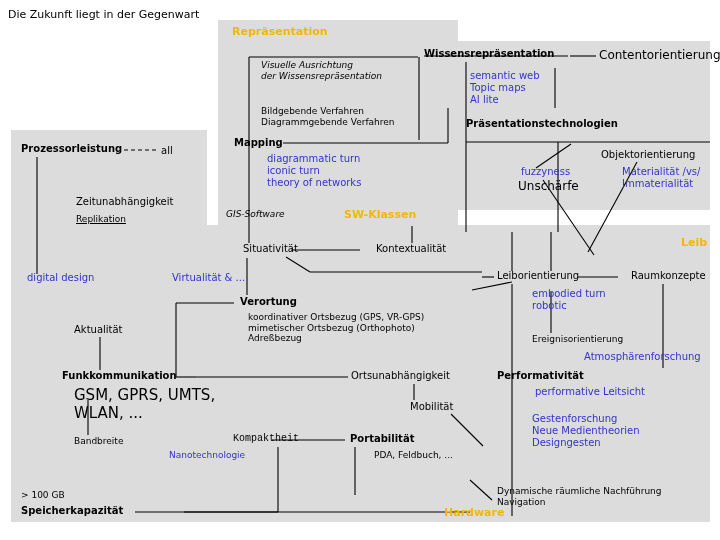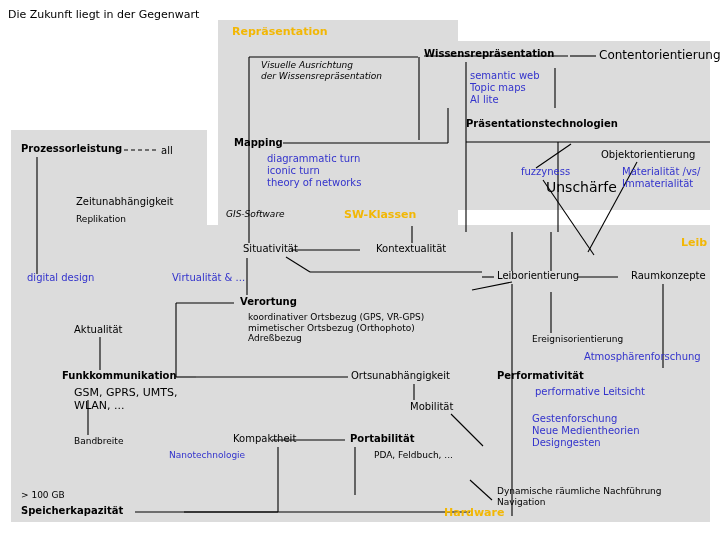--- a/index.html
+++ b/index.html
@@ -98,77 +98,81 @@
 
   <div class="lbl" style="left:8px;top:9px;font-size:11px;">Die Zukunft liegt in der Gegenwart</div>
 
   <div class="lbl gold" style="left:232px;top:26px;font-size:11px;">Repräsentation</div>
   <div class="lbl gold" style="left:344px;top:209px;font-size:11px;">SW-Klassen</div>
   <div class="lbl gold" style="left:681px;top:237px;font-size:11px;">Leib</div>
   <div class="lbl gold" style="left:396px;top:507px;font-size:11px;margin-left:48px;">Hardware</div>
 
   <div class="lbl ital" style="left:261px;top:60px;font-size:9px;">Visuelle Ausrichtung
 der Wissensrepräsentation</div>
+  <div class="lbl" style="left:261px;top:106px;font-size:9px;">Bildgebende Verfahren
+Diagrammgebende Verfahren</div>
 
   <div class="lbl bold" style="left:424px;top:48px;font-size:10px;">Wissensrepräsentation</div>
   <div class="lbl" style="left:599px;top:48px;font-size:12px;">Contentorientierung</div>
   <div class="lbl blue" style="left:470px;top:70px;font-size:10px;">semantic web
 Topic maps
 AI lite</div>
   <div class="lbl bold" style="left:466px;top:118px;font-size:10px;">Präsentationstechnologien</div>
 
   <div class="lbl bold" style="left:234px;top:137px;font-size:10px;">Mapping</div>
   <div class="lbl blue" style="left:267px;top:153px;font-size:10px;">diagrammatic turn
 iconic turn
 theory of networks</div>
 
   <div class="lbl" style="left:601px;top:149px;font-size:10px;">Objektorientierung</div>
   <div class="lbl blue" style="left:622px;top:166px;font-size:10px;">Materialität /vs/
 Immaterialität</div>
   <div class="lbl blue" style="left:521px;top:166px;font-size:10px;">fuzzyness</div>
-  <div class="lbl" style="left:546px;top:179px;font-size:14px;">Unschärfe</div>
+  <div class="lbl" style="left:518px;top:179px;font-size:12px;">Unschärfe</div>
 
   <div class="lbl bold" style="left:21px;top:143px;font-size:10px;">Prozessorleistung</div>
   <div class="lbl" style="left:161px;top:145px;font-size:10px;">all</div>
   <div class="lbl" style="left:76px;top:196px;font-size:10px;">Zeitunabhängigkeit</div>
-  <div class="lbl" style="left:76px;top:214px;font-size:9px;">Replikation</div>
+  <div class="lbl" style="left:76px;top:214px;font-size:9px;text-decoration:underline;">Replikation</div>
 
   <div class="lbl ital" style="left:226px;top:209px;font-size:9px;">GIS-Software</div>
 
   <div class="lbl" style="left:243px;top:243px;font-size:10px;">Situativität</div>
   <div class="lbl" style="left:376px;top:243px;font-size:10px;">Kontextualität</div>
 
   <div class="lbl blue" style="left:27px;top:272px;font-size:10px;">digital design</div>
   <div class="lbl blue" style="left:172px;top:272px;font-size:10px;">Virtualität &amp; ...</div>
 
   <div class="lbl bold" style="left:240px;top:296px;font-size:10px;">Verortung</div>
   <div class="lbl" style="left:248px;top:312px;font-size:9px;">koordinativer Ortsbezug (GPS, VR-GPS)
 mimetischer Ortsbezug (Orthophoto)
 Adreßbezug</div>
 
   <div class="lbl" style="left:74px;top:324px;font-size:10px;">Aktualität</div>
 
   <div class="lbl bold" style="left:62px;top:370px;font-size:10px;">Funkkommunikation</div>
-  <div class="lbl" style="left:74px;top:387px;font-size:11px;">GSM, GPRS, UMTS,
+  <div class="lbl" style="left:74px;top:387px;font-size:15px;">GSM, GPRS, UMTS,
 WLAN, ...</div>
   <div class="lbl" style="left:74px;top:436px;font-size:9px;">Bandbreite</div>
 
   <div class="lbl" style="left:351px;top:370px;font-size:10px;">Ortsunabhängigkeit</div>
   <div class="lbl" style="left:410px;top:401px;font-size:10px;">Mobilität</div>
 
-  <div class="lbl" style="left:233px;top:433px;font-size:10px;">Kompaktheit</div>
+  <div class="lbl" style="left:233px;top:433px;font-size:10px;font-family:Liberation Mono, monospace;">Kompaktheit</div>
   <div class="lbl blue" style="left:169px;top:450px;font-size:9px;">Nanotechnologie</div>
   <div class="lbl bold" style="left:350px;top:433px;font-size:10px;">Portabilität</div>
   <div class="lbl" style="left:374px;top:450px;font-size:9px;">PDA, Feldbuch, ...</div>
 
   <div class="lbl" style="left:21px;top:490px;font-size:9px;">&gt; 100 GB</div>
   <div class="lbl bold" style="left:21px;top:505px;font-size:10px;">Speicherkapazität</div>
 
   <div class="lbl" style="left:497px;top:270px;font-size:10px;">Leiborientierung</div>
   <div class="lbl" style="left:631px;top:270px;font-size:10px;">Raumkonzepte</div>
+  <div class="lbl blue" style="left:532px;top:288px;font-size:10px;">embodied turn
+robotic</div>
   <div class="lbl" style="left:532px;top:334px;font-size:9px;">Ereignisorientierung</div>
   <div class="lbl blue" style="left:584px;top:351px;font-size:10px;">Atmosphärenforschung</div>
 
   <div class="lbl bold" style="left:497px;top:370px;font-size:10px;">Performativität</div>
   <div class="lbl blue" style="left:535px;top:386px;font-size:10px;">performative Leitsicht</div>
   <div class="lbl blue" style="left:532px;top:413px;font-size:10px;">Gestenforschung
 Neue Medientheorien
 Designgesten</div>
 
   <div class="lbl" style="left:497px;top:486px;font-size:9px;">Dynamische räumliche Nachführung

